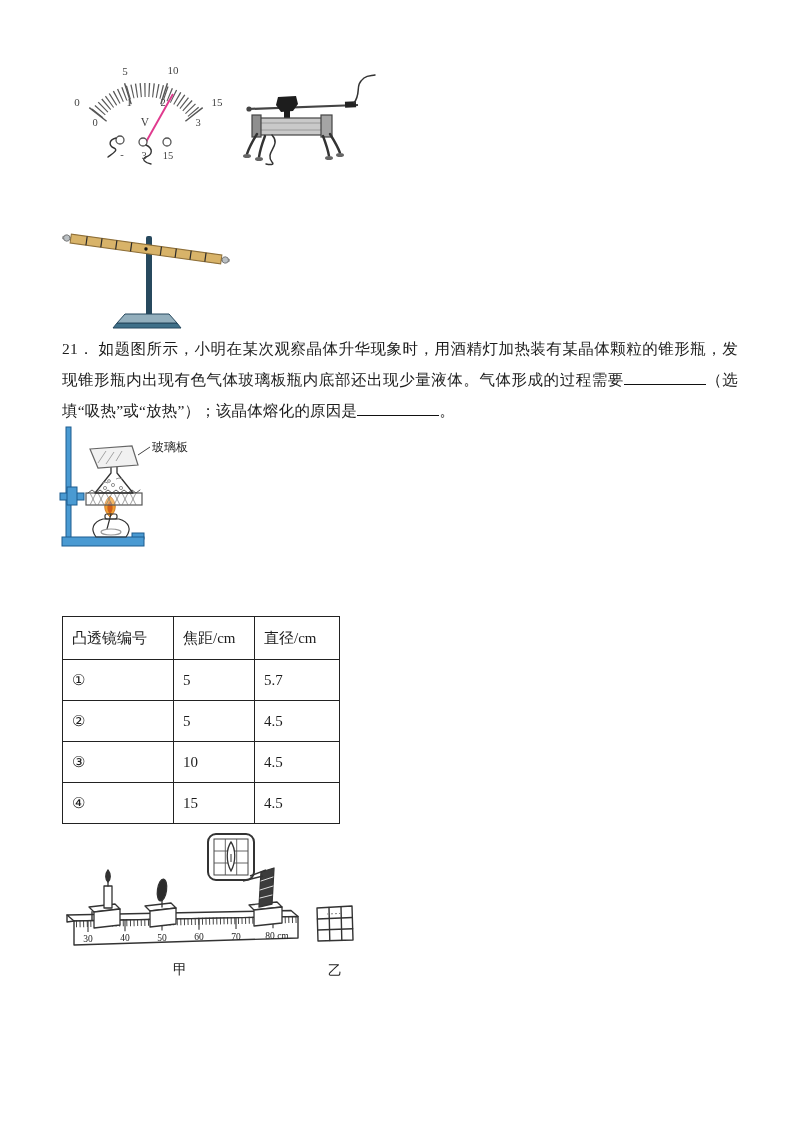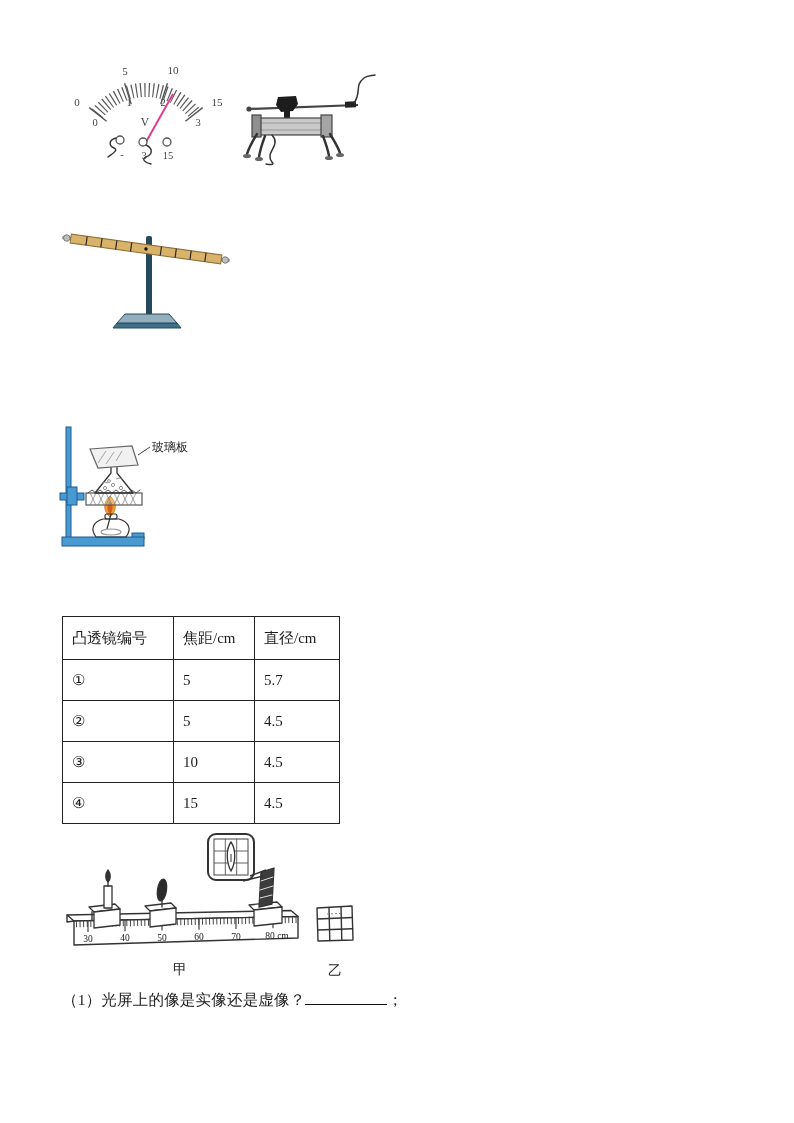--- a/index.html
+++ b/index.html
@@ -117,20 +117,23 @@
         <line x1="118" y1="18.5" x2="118" y2="27.5"></line>
         <line x1="133" y1="18.5" x2="133" y2="27.5"></line>
         <line x1="148" y1="18.5" x2="148" y2="27.5"></line>
       </g>
       <circle cx="88" cy="23" r="1.7" fill="#111"></circle>
       <circle cx="8" cy="23" r="3.2" fill="#b9bfc3" stroke="#777" stroke-width="0.9"></circle>
       <circle cx="168" cy="23" r="3.2" fill="#b9bfc3" stroke="#777" stroke-width="0.9"></circle>
     </g>
   </svg>
 
+  <p class="q" style="top:333px;">
+    <span>21．  如题图所示，小明在某次观察晶体升华现象时，用酒精灯加热装有某晶体颗粒的锥形瓶，发现锥形瓶内出现有色气体玻璃板瓶内底部还出现少量液体。气体形成的过程需要</span><span class="blank"></span><span>（选填“吸热”或“放热”）；该晶体熔化的原因是</span><span class="blank"></span><span>。</span>
+  </p>
 
   <svg class="fig" style="left:58px;top:423px;" width="180" height="135" viewBox="0 0 180 135">
 
     <rect x="8" y="4" width="5" height="114" stroke="#1c5d8f" stroke-width="1" fill="#4a9ad2"></rect>
     <rect x="74" y="110" width="12" height="6" fill="#4a9ad2" stroke="#1c5d8f" stroke-width="1"></rect>
     <rect x="4" y="114" width="82" height="9" stroke="#1c5d8f" stroke-width="1" fill="#4a9ad2"></rect>
     <rect x="2" y="70" width="24" height="7" fill="#4a9ad2" stroke="#1c5d8f" stroke-width="1"></rect>
     <rect x="9" y="64" width="10" height="18" fill="#4a9ad2" stroke="#1c5d8f" stroke-width="1"></rect>
 
     <path d="M 52 94 C 44 87 46 78 52 73 C 58 78 60 87 52 94 Z" stroke="#c96a14" stroke-width="0.8" fill="#efa033"></path>
@@ -297,17 +300,14 @@
       <path d="M 12 18 L 47 16 L 48 50 L 13 51 Z" fill="#fff"></path>
       <line x1="24" y1="17.4" x2="24.8" y2="50.6"></line>
       <line x1="36" y1="16.7" x2="36.8" y2="50.3"></line>
       <line x1="12.4" y1="29" x2="47.4" y2="27.5"></line>
       <line x1="12.7" y1="40" x2="47.7" y2="38.8"></line>
     </g>
     <line x1="22" y1="24" x2="36" y2="23.4" stroke="#888" stroke-width="1" stroke-dasharray="2 2"></line>
     <text x="30" y="85" font-size="14" fill="#222" text-anchor="middle">乙</text>
   </svg>
 
-  <p class="q" style="top:984px;">
-    <span>（1）光屏上的像是实像还是虚像？</span><span class="blank"></span><span>；</span>
-  </p>
 
 </div>
 
 </body></html>

